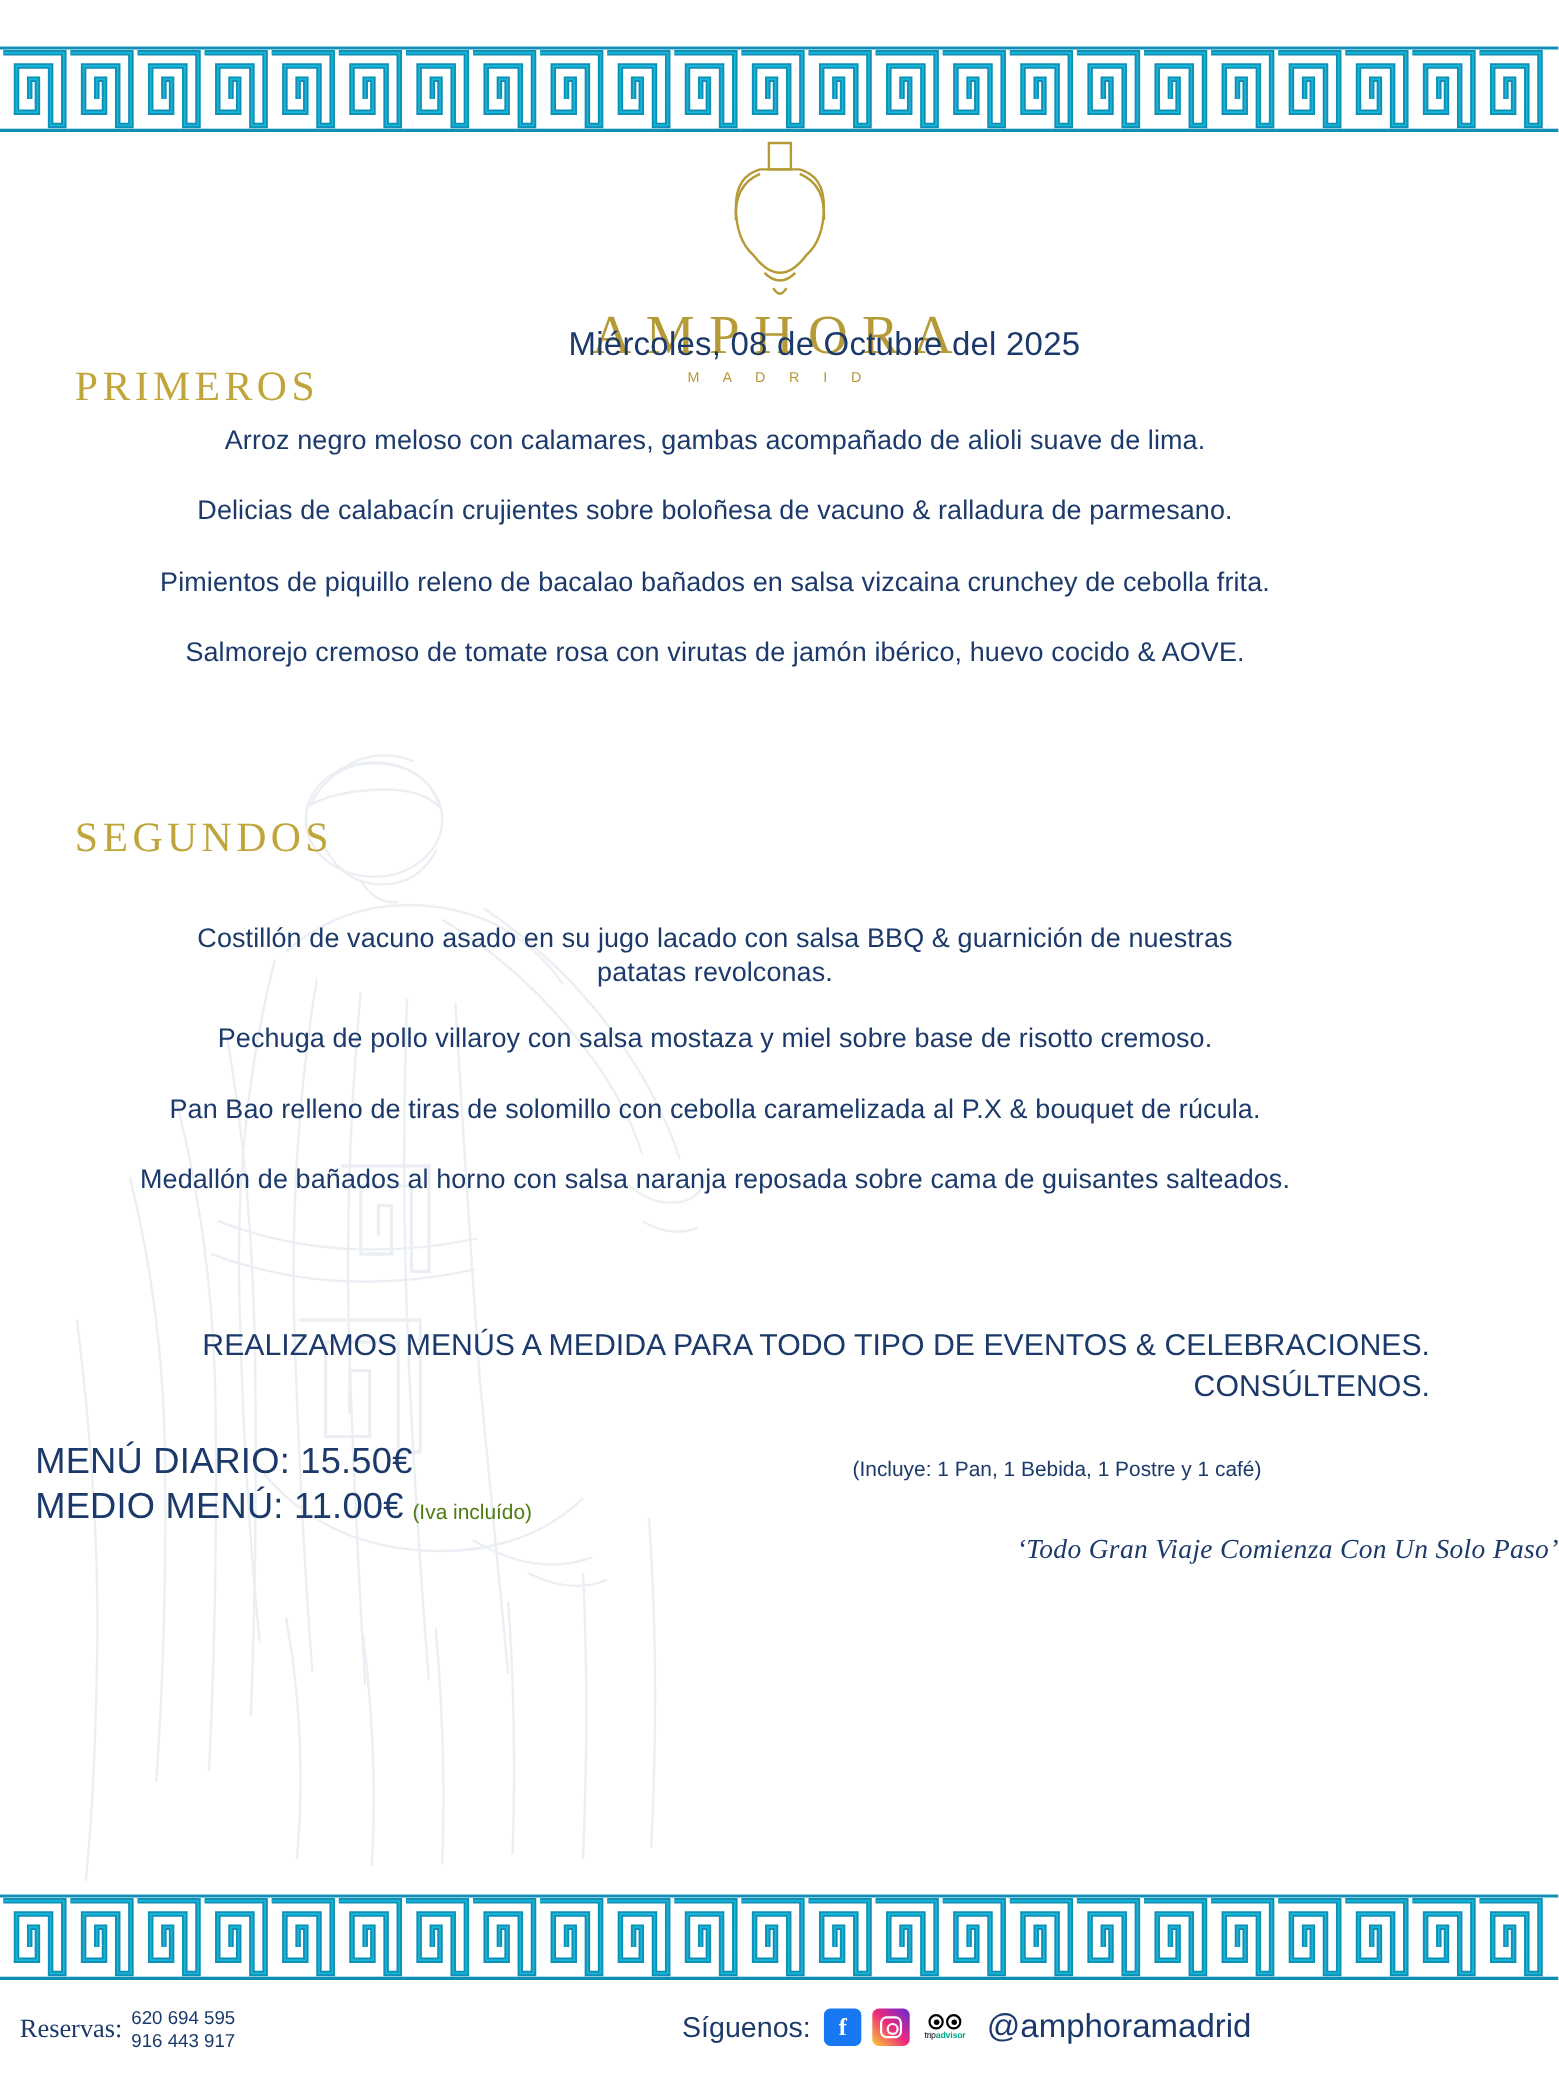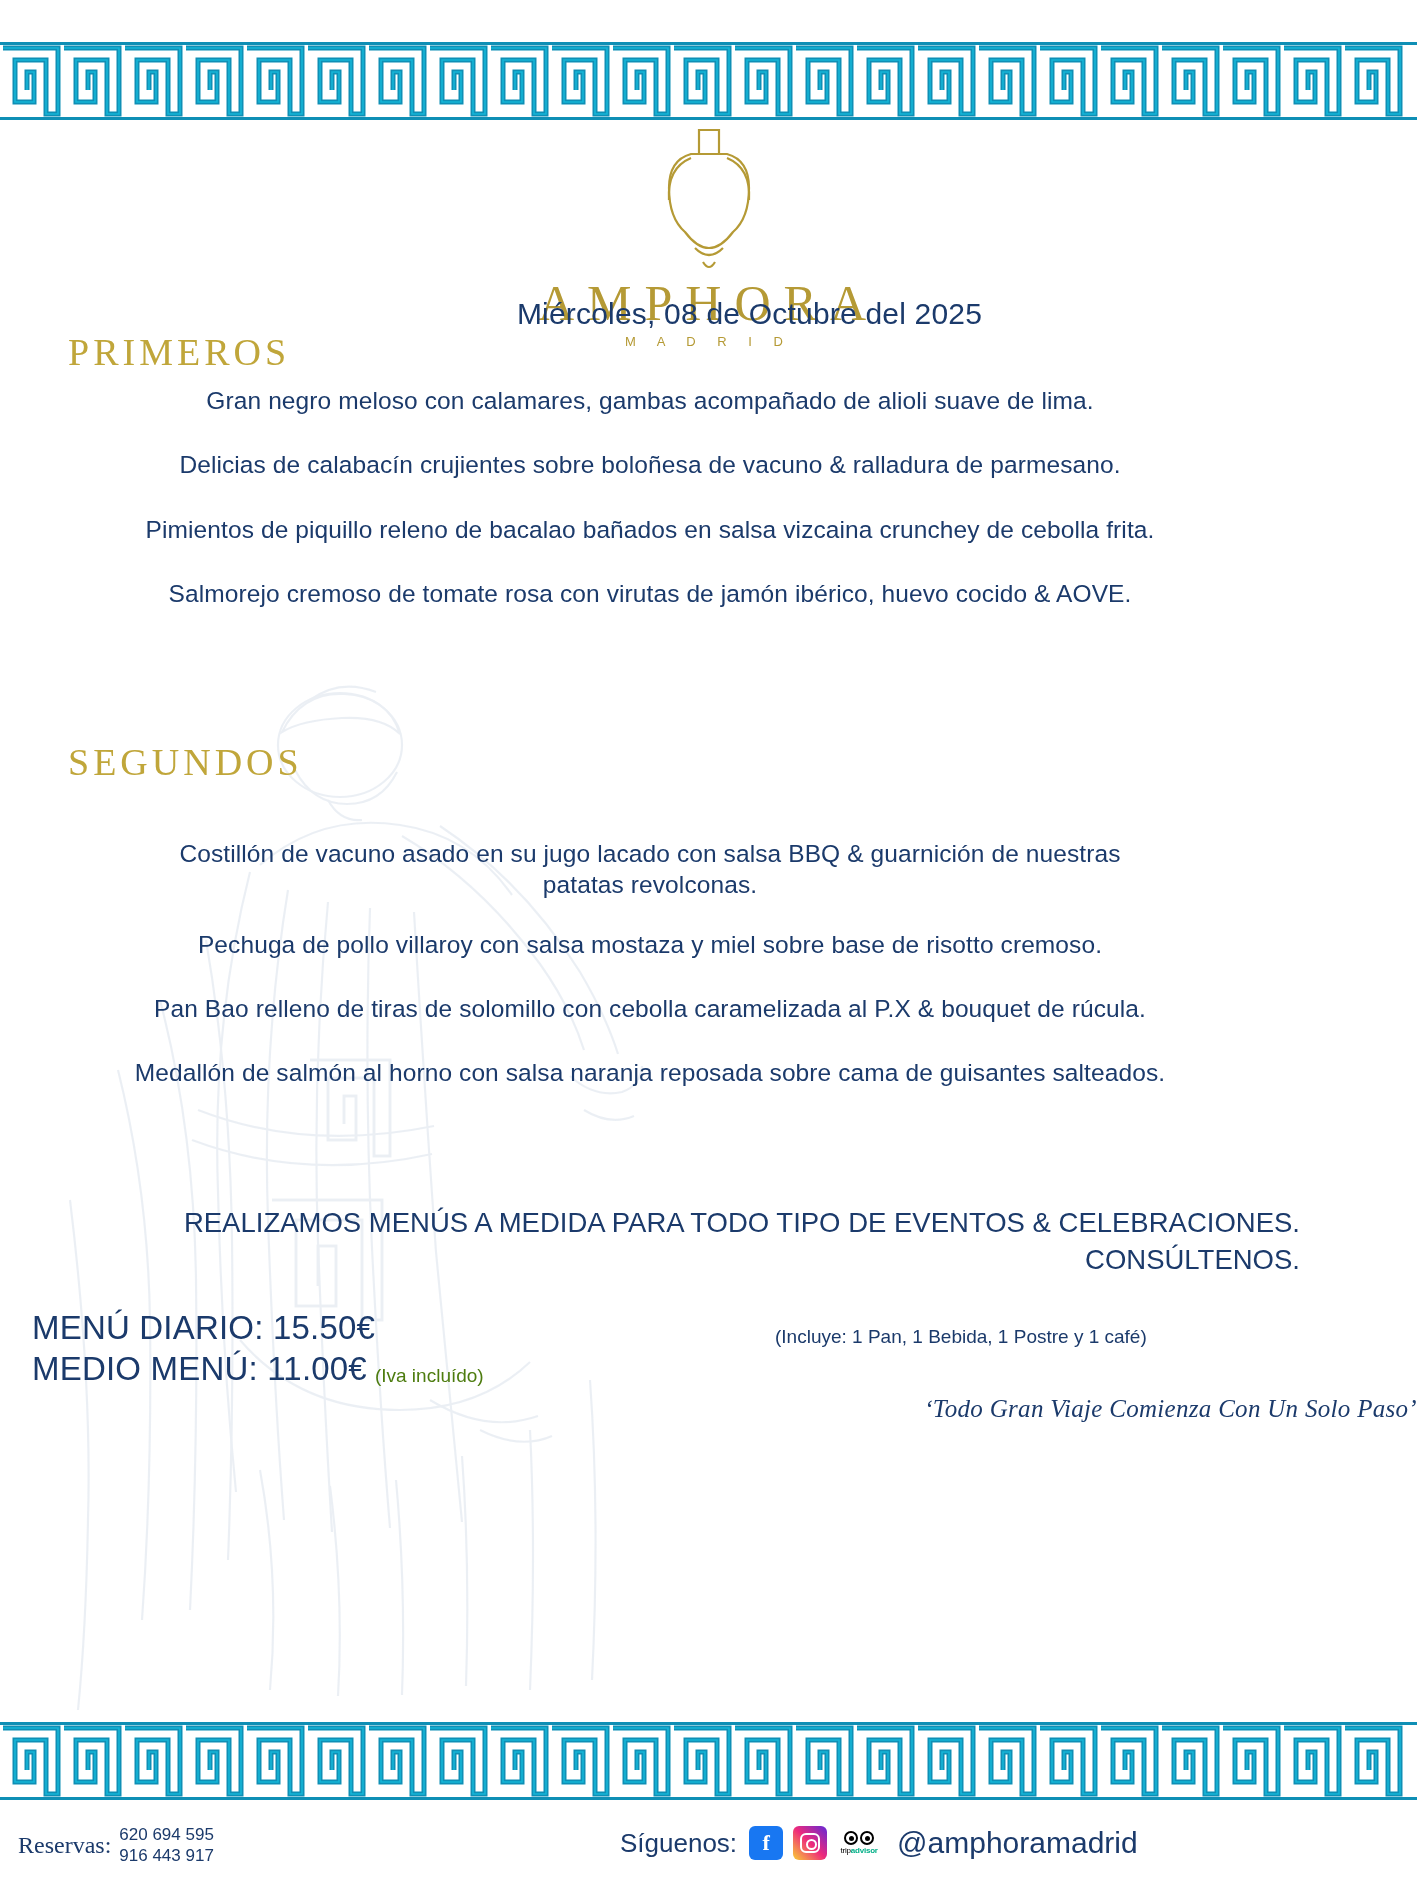--- a/index.html
+++ b/index.html
@@ -331,32 +331,32 @@
     </svg>
   </div>
   <div class="logo-word">AMPHORA</div>
   <div class="logo-sub">M A D R I D</div>
 </div>
 
 <div class="date-line">Miércoles, 08 de Octubre del 2025</div>
 
 <div class="section-title primeros">PRIMEROS</div>
 <div class="dish-list primeros">
-  <div class="dish">Gran negro meloso con calamares, gambas acompañado de alioli suave de lima.</div>
+  <div class="dish">Arroz negro meloso con calamares, gambas acompañado de alioli suave de lima.</div>
   <div class="dish">Delicias de calabacín crujientes sobre boloñesa de vacuno &amp; ralladura de parmesano.</div>
   <div class="dish">Pimientos de piquillo releno de bacalao bañados en salsa vizcaina crunchey de cebolla frita.</div>
   <div class="dish">Salmorejo cremoso de tomate rosa con virutas de jamón ibérico, huevo cocido &amp; AOVE.</div>
 </div>
 
 <div class="section-title segundos">SEGUNDOS</div>
 <div class="dish-list segundos">
   <div class="dish two-line" style="width:1000px;margin-left:90px;">Costillón de vacuno asado en su jugo lacado con salsa BBQ &amp; guarnición de nuestras patatas revolconas.</div>
   <div class="dish">Pechuga de pollo villaroy con salsa mostaza y miel sobre base de risotto cremoso.</div>
   <div class="dish">Pan Bao relleno de tiras de solomillo con cebolla caramelizada al P.X &amp; bouquet de rúcula.</div>
-  <div class="dish">Medallón de salmón al horno con salsa naranja reposada sobre cama de guisantes salteados.</div>
+  <div class="dish">Medallón de bañados al horno con salsa naranja reposada sobre cama de guisantes salteados.</div>
 </div>
 
 <div class="events-note">REALIZAMOS MENÚS A MEDIDA PARA TODO TIPO DE EVENTOS &amp; CELEBRACIONES. CONSÚLTENOS.</div>
 
 <div class="price-block">
   <div class="price-row">
     <div class="price-main">MENÚ DIARIO: 15.50€</div>
   </div>
   <div class="price-row">
     <div class="price-main">MEDIO MENÚ: 11.00€</div>

